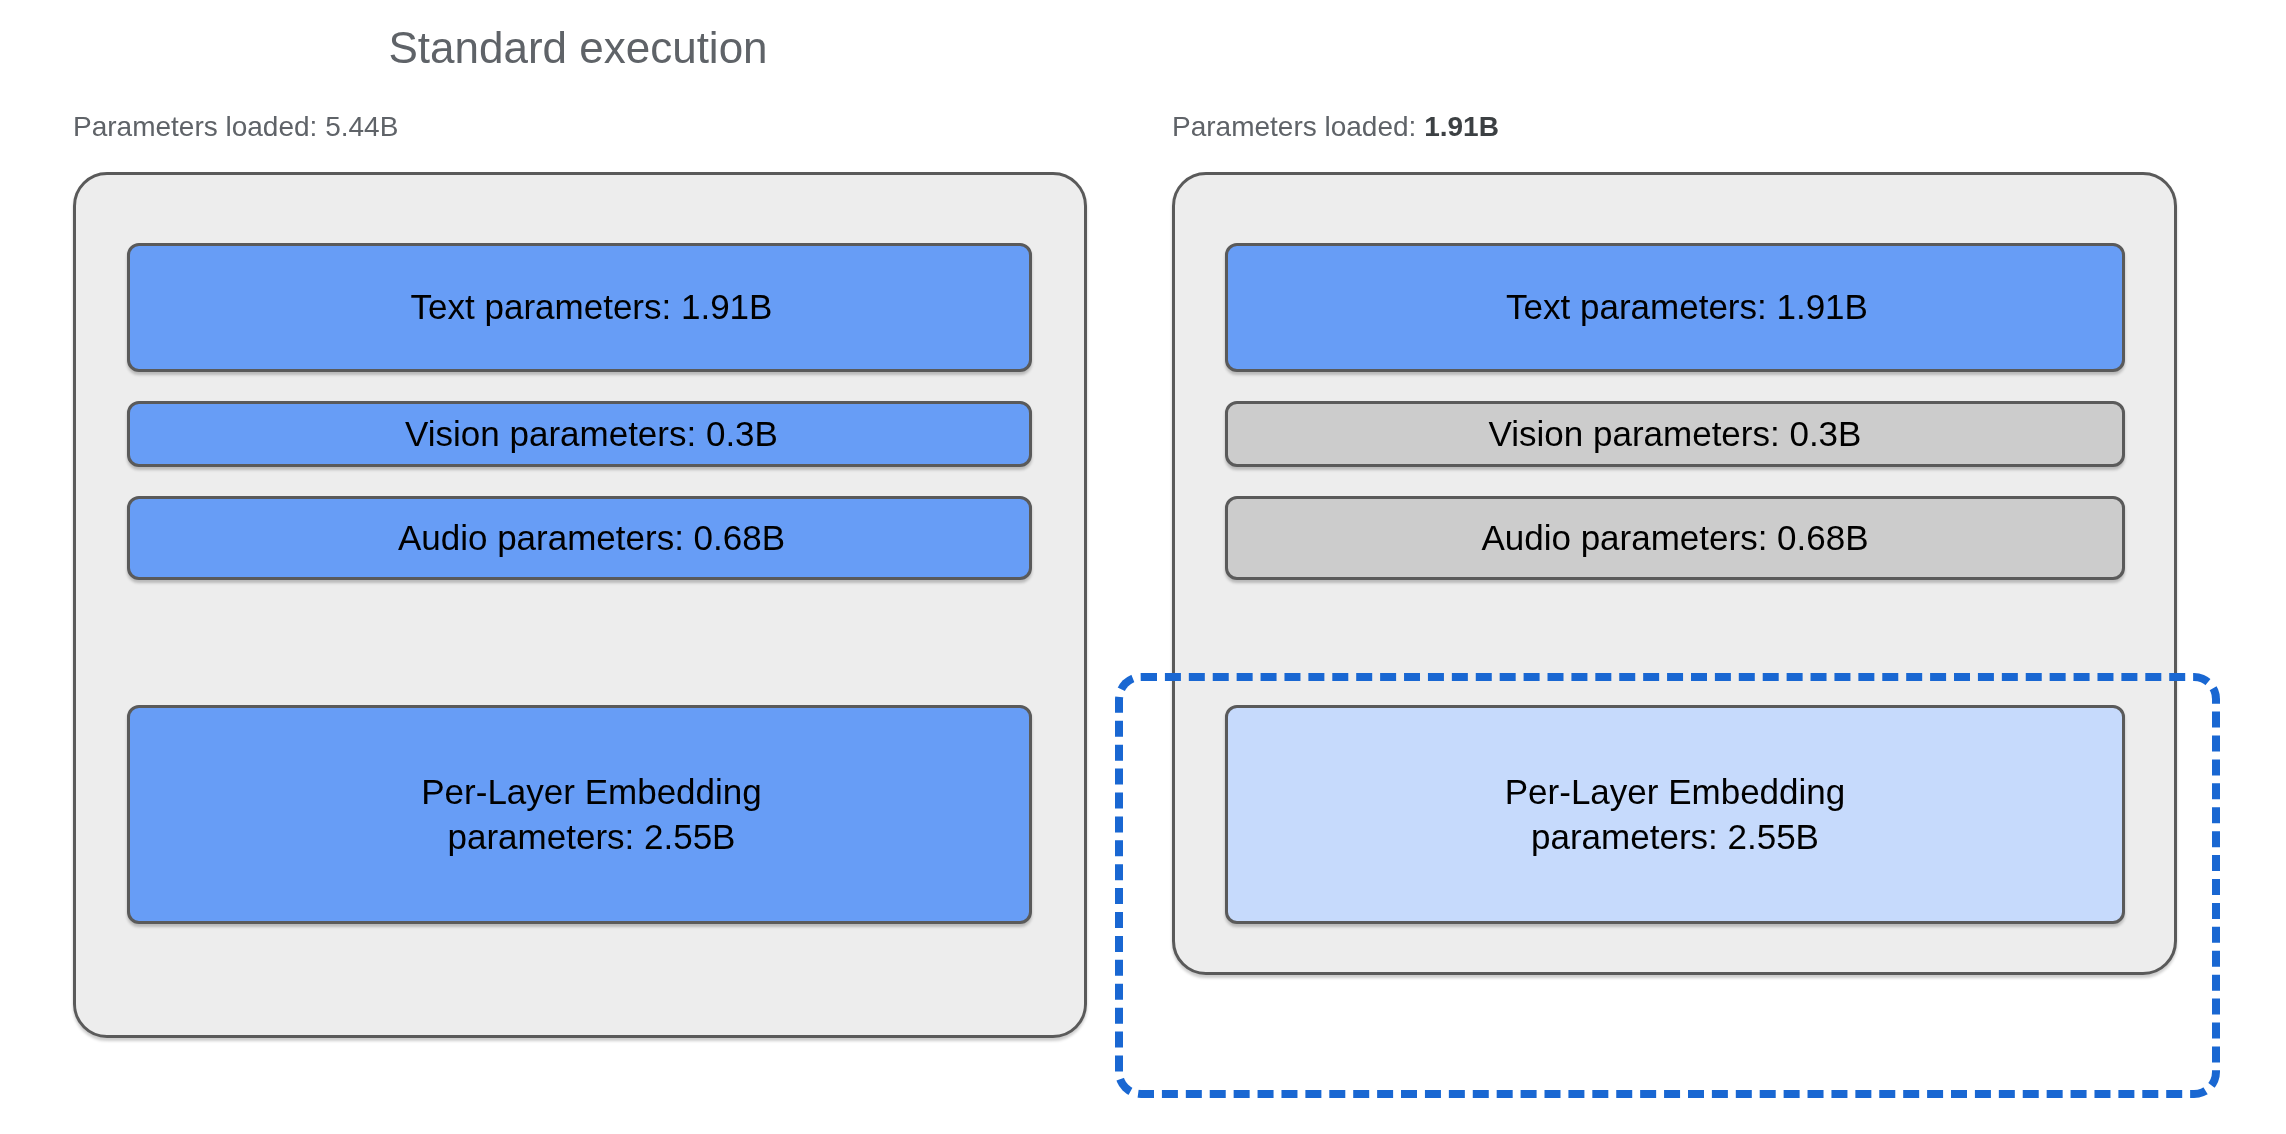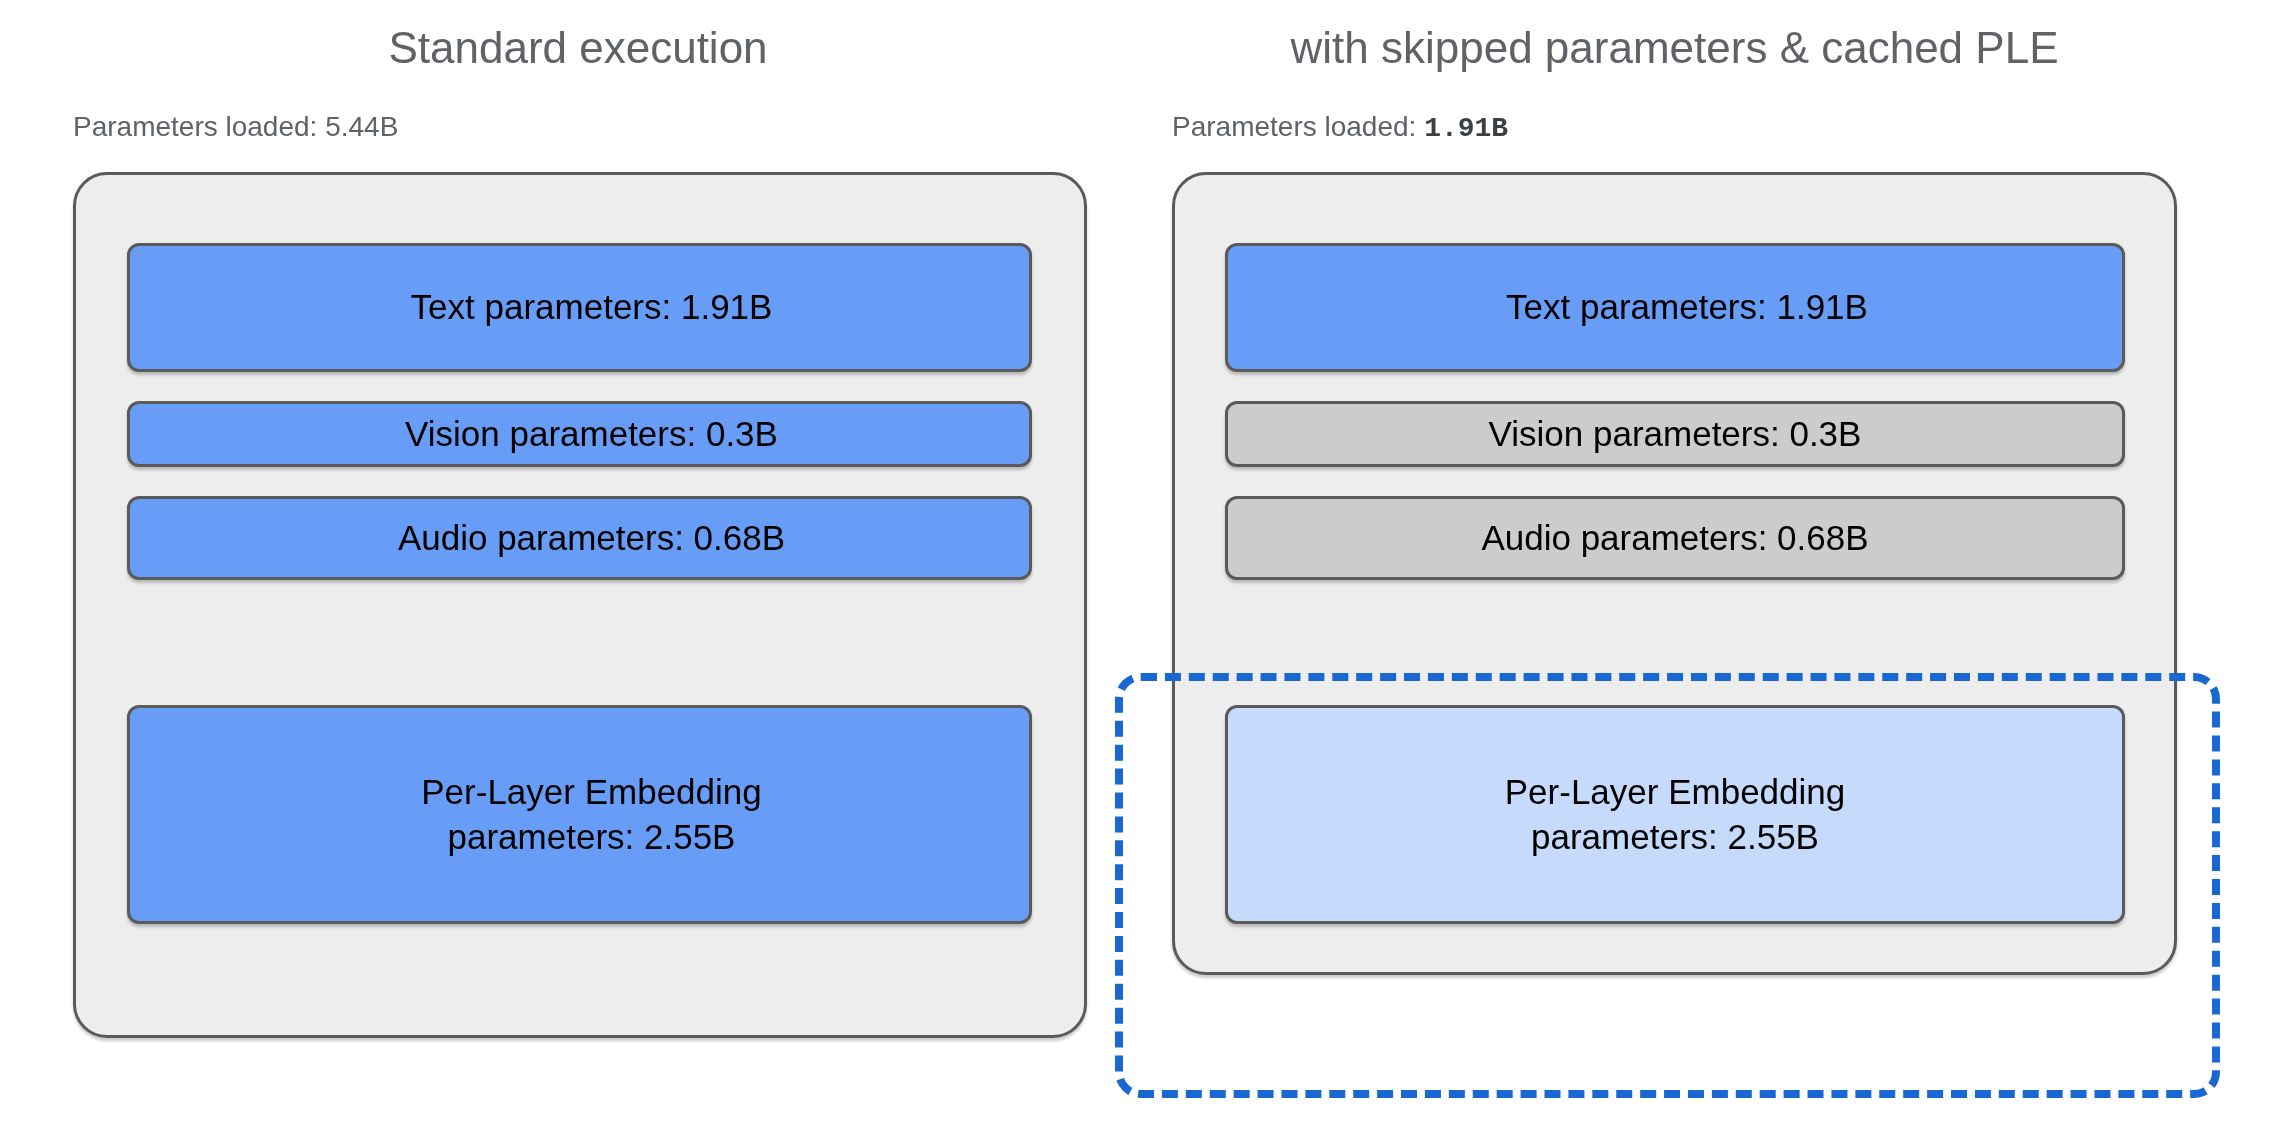--- a/index.html
+++ b/index.html
@@ -34,21 +34,20 @@
     position: absolute;
     text-align: left;
     font-size: 28px;
     line-height: 1.1;
     color: #5f6368;
     white-space: nowrap;
   }
   .col-subtitle .em {
     font-weight: bold;
     color: #3c4043;
-    font-family: Liberation Mono, monospace;
   }
 
   
   .panel {
     position: absolute;
     background: #ededed;
     border: 3px solid #5a5a5a;
     border-radius: 34px;
     box-sizing: border-box;
     box-shadow: 0 3px 3px rgba(0,0,0,0.20);
@@ -106,21 +105,20 @@
 
   <div class="block blue" style="left:127px; top:243px; width:905px; height:129px;">Text parameters: 1.91B</div>
 
   <div class="block blue" style="left:127px; top:401px; width:905px; height:66px;">Vision parameters: 0.3B</div>
 
   <div class="block blue" style="left:127px; top:496px; width:905px; height:84px;">Audio parameters: 0.68B</div>
 
   <div class="block blue" style="left:127px; top:705px; width:905px; height:219px; white-space:pre-line;">Per-Layer Embedding
 parameters: 2.55B</div>
 
-  <div class="col-title" style="left:1172px; top:24px; width:1005px;">with skipped parameters &amp; cached PLE</div>
 
   <div class="col-subtitle" style="left:1172px; top:112px; width:1005px;">
     <span>Parameters loaded: </span><span class="em">1.91B</span>
   </div>
 
   <div class="panel" style="left:1172px; top:172px; width:1005px; height:803px;"></div>
 
   <div class="block blue" style="left:1225px; top:243px; width:900px; height:129px;">Text parameters: 1.91B</div>
 
   <div class="block gray" style="left:1225px; top:401px; width:900px; height:66px;">Vision parameters: 0.3B</div>

